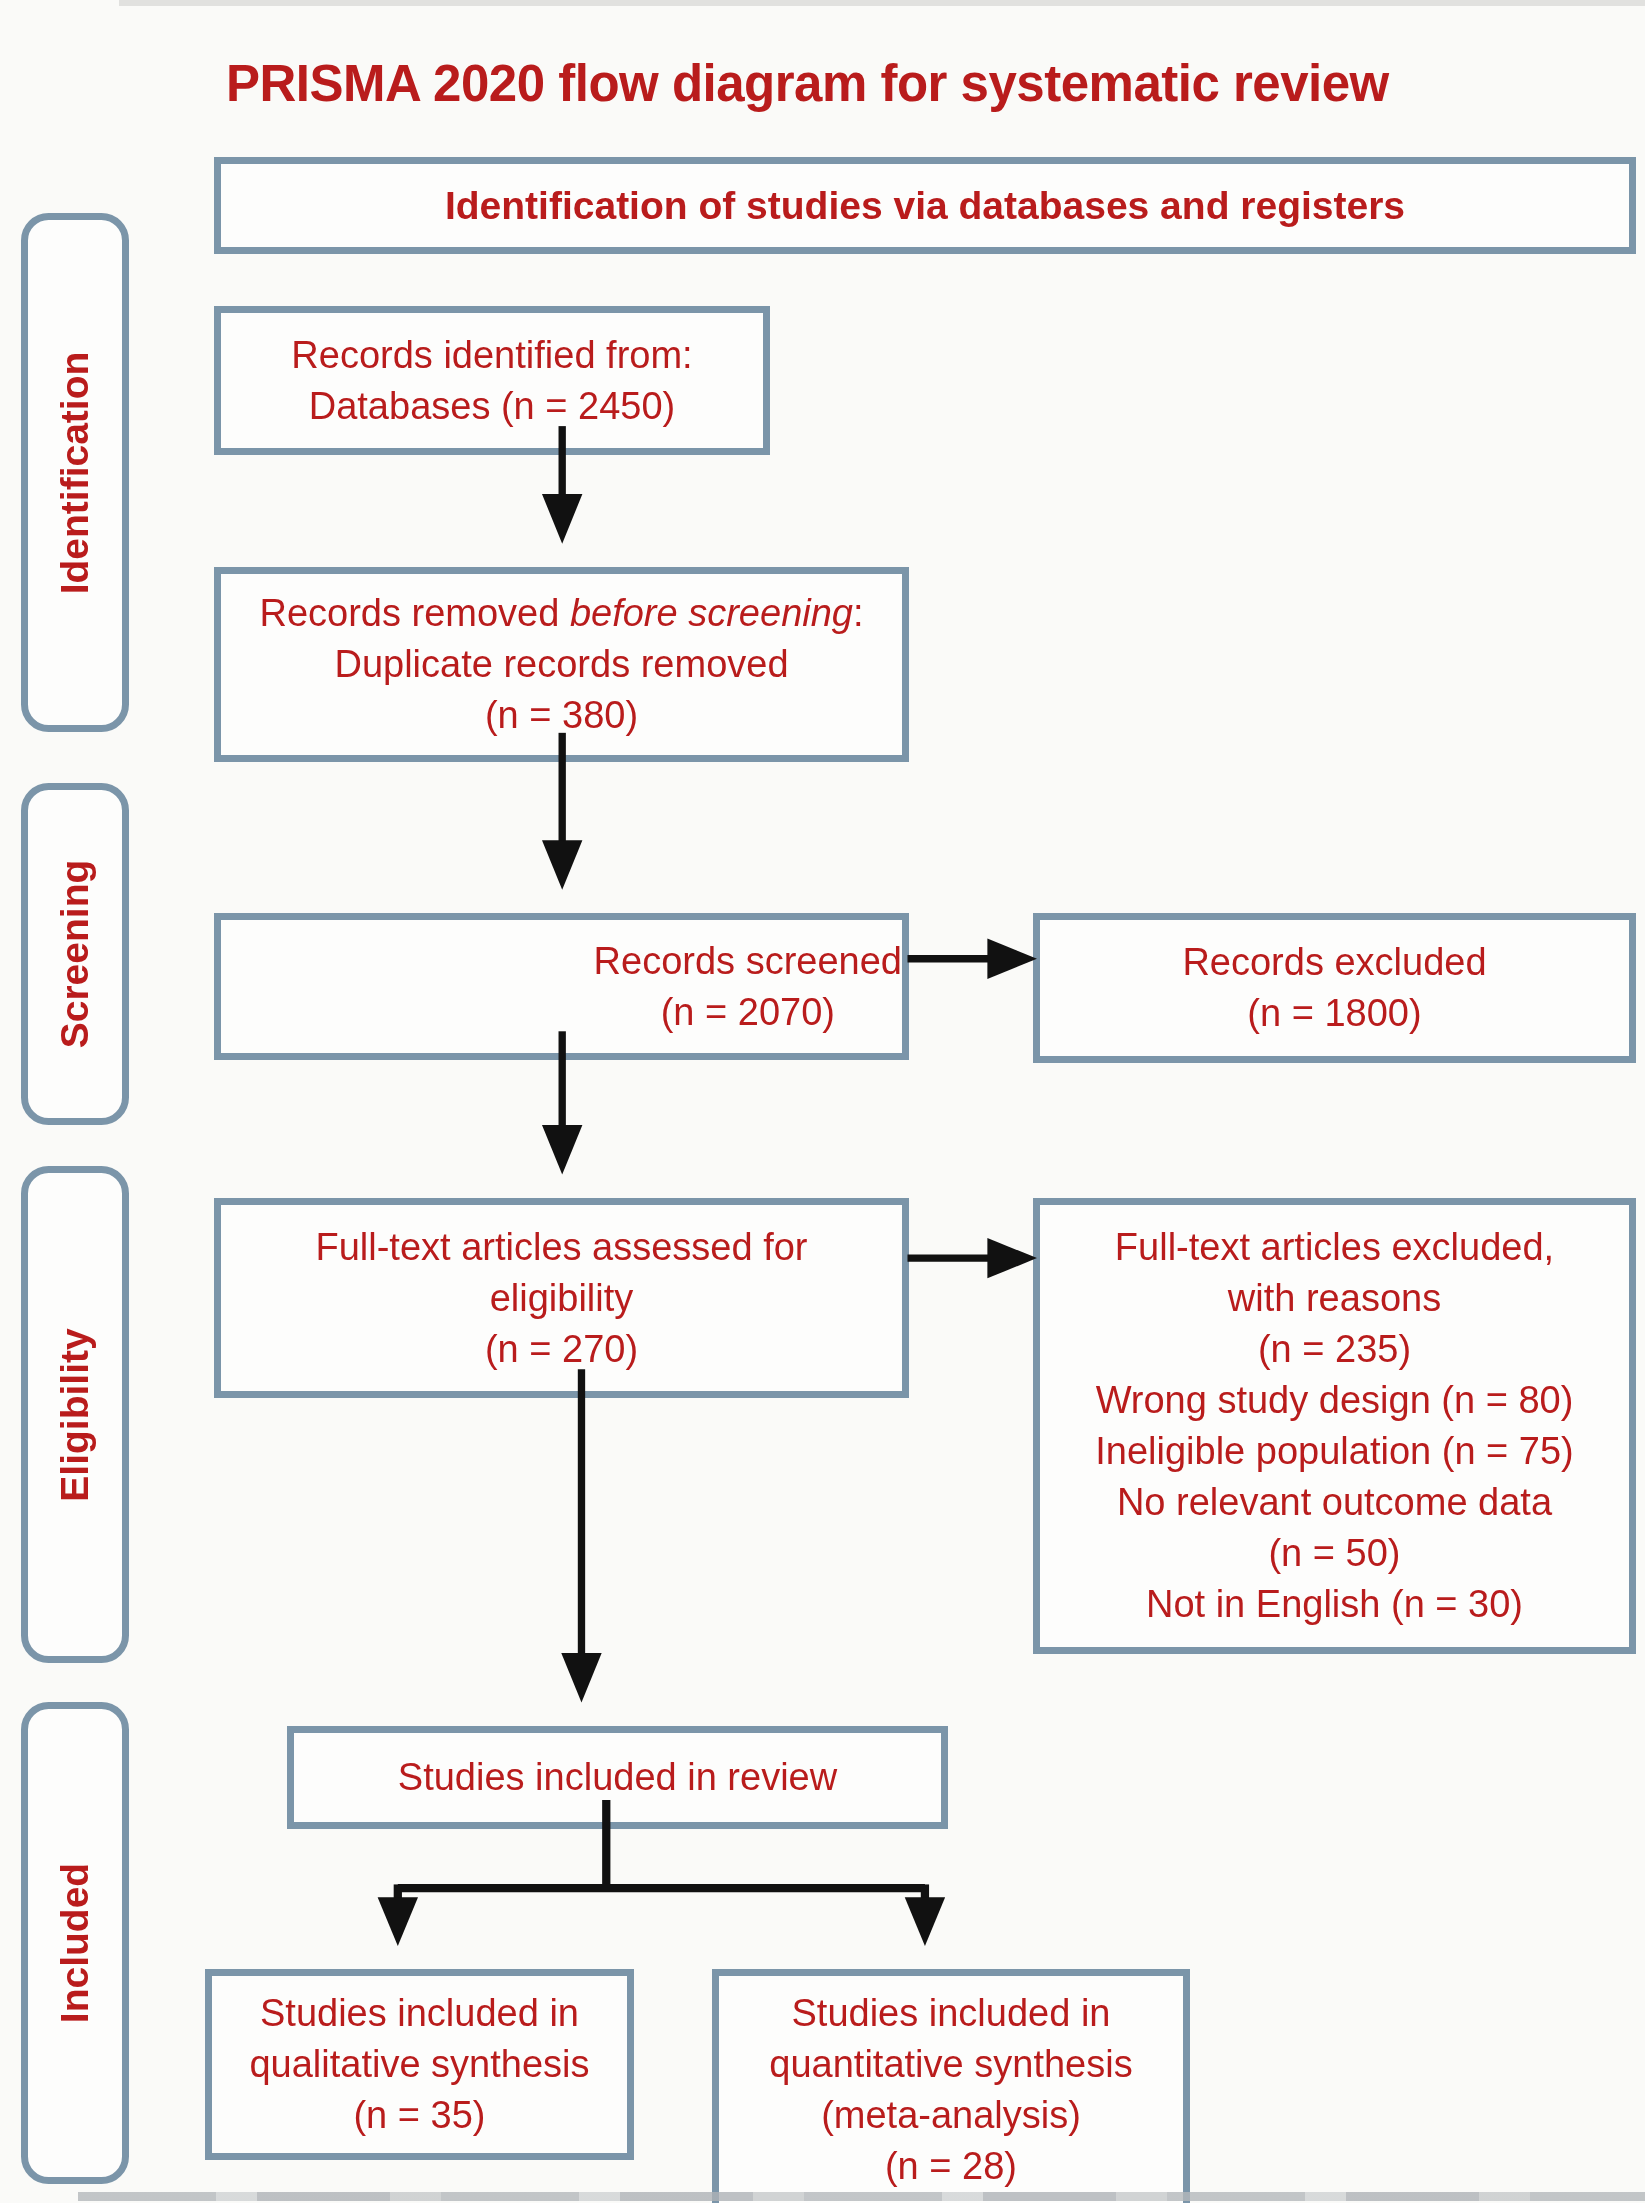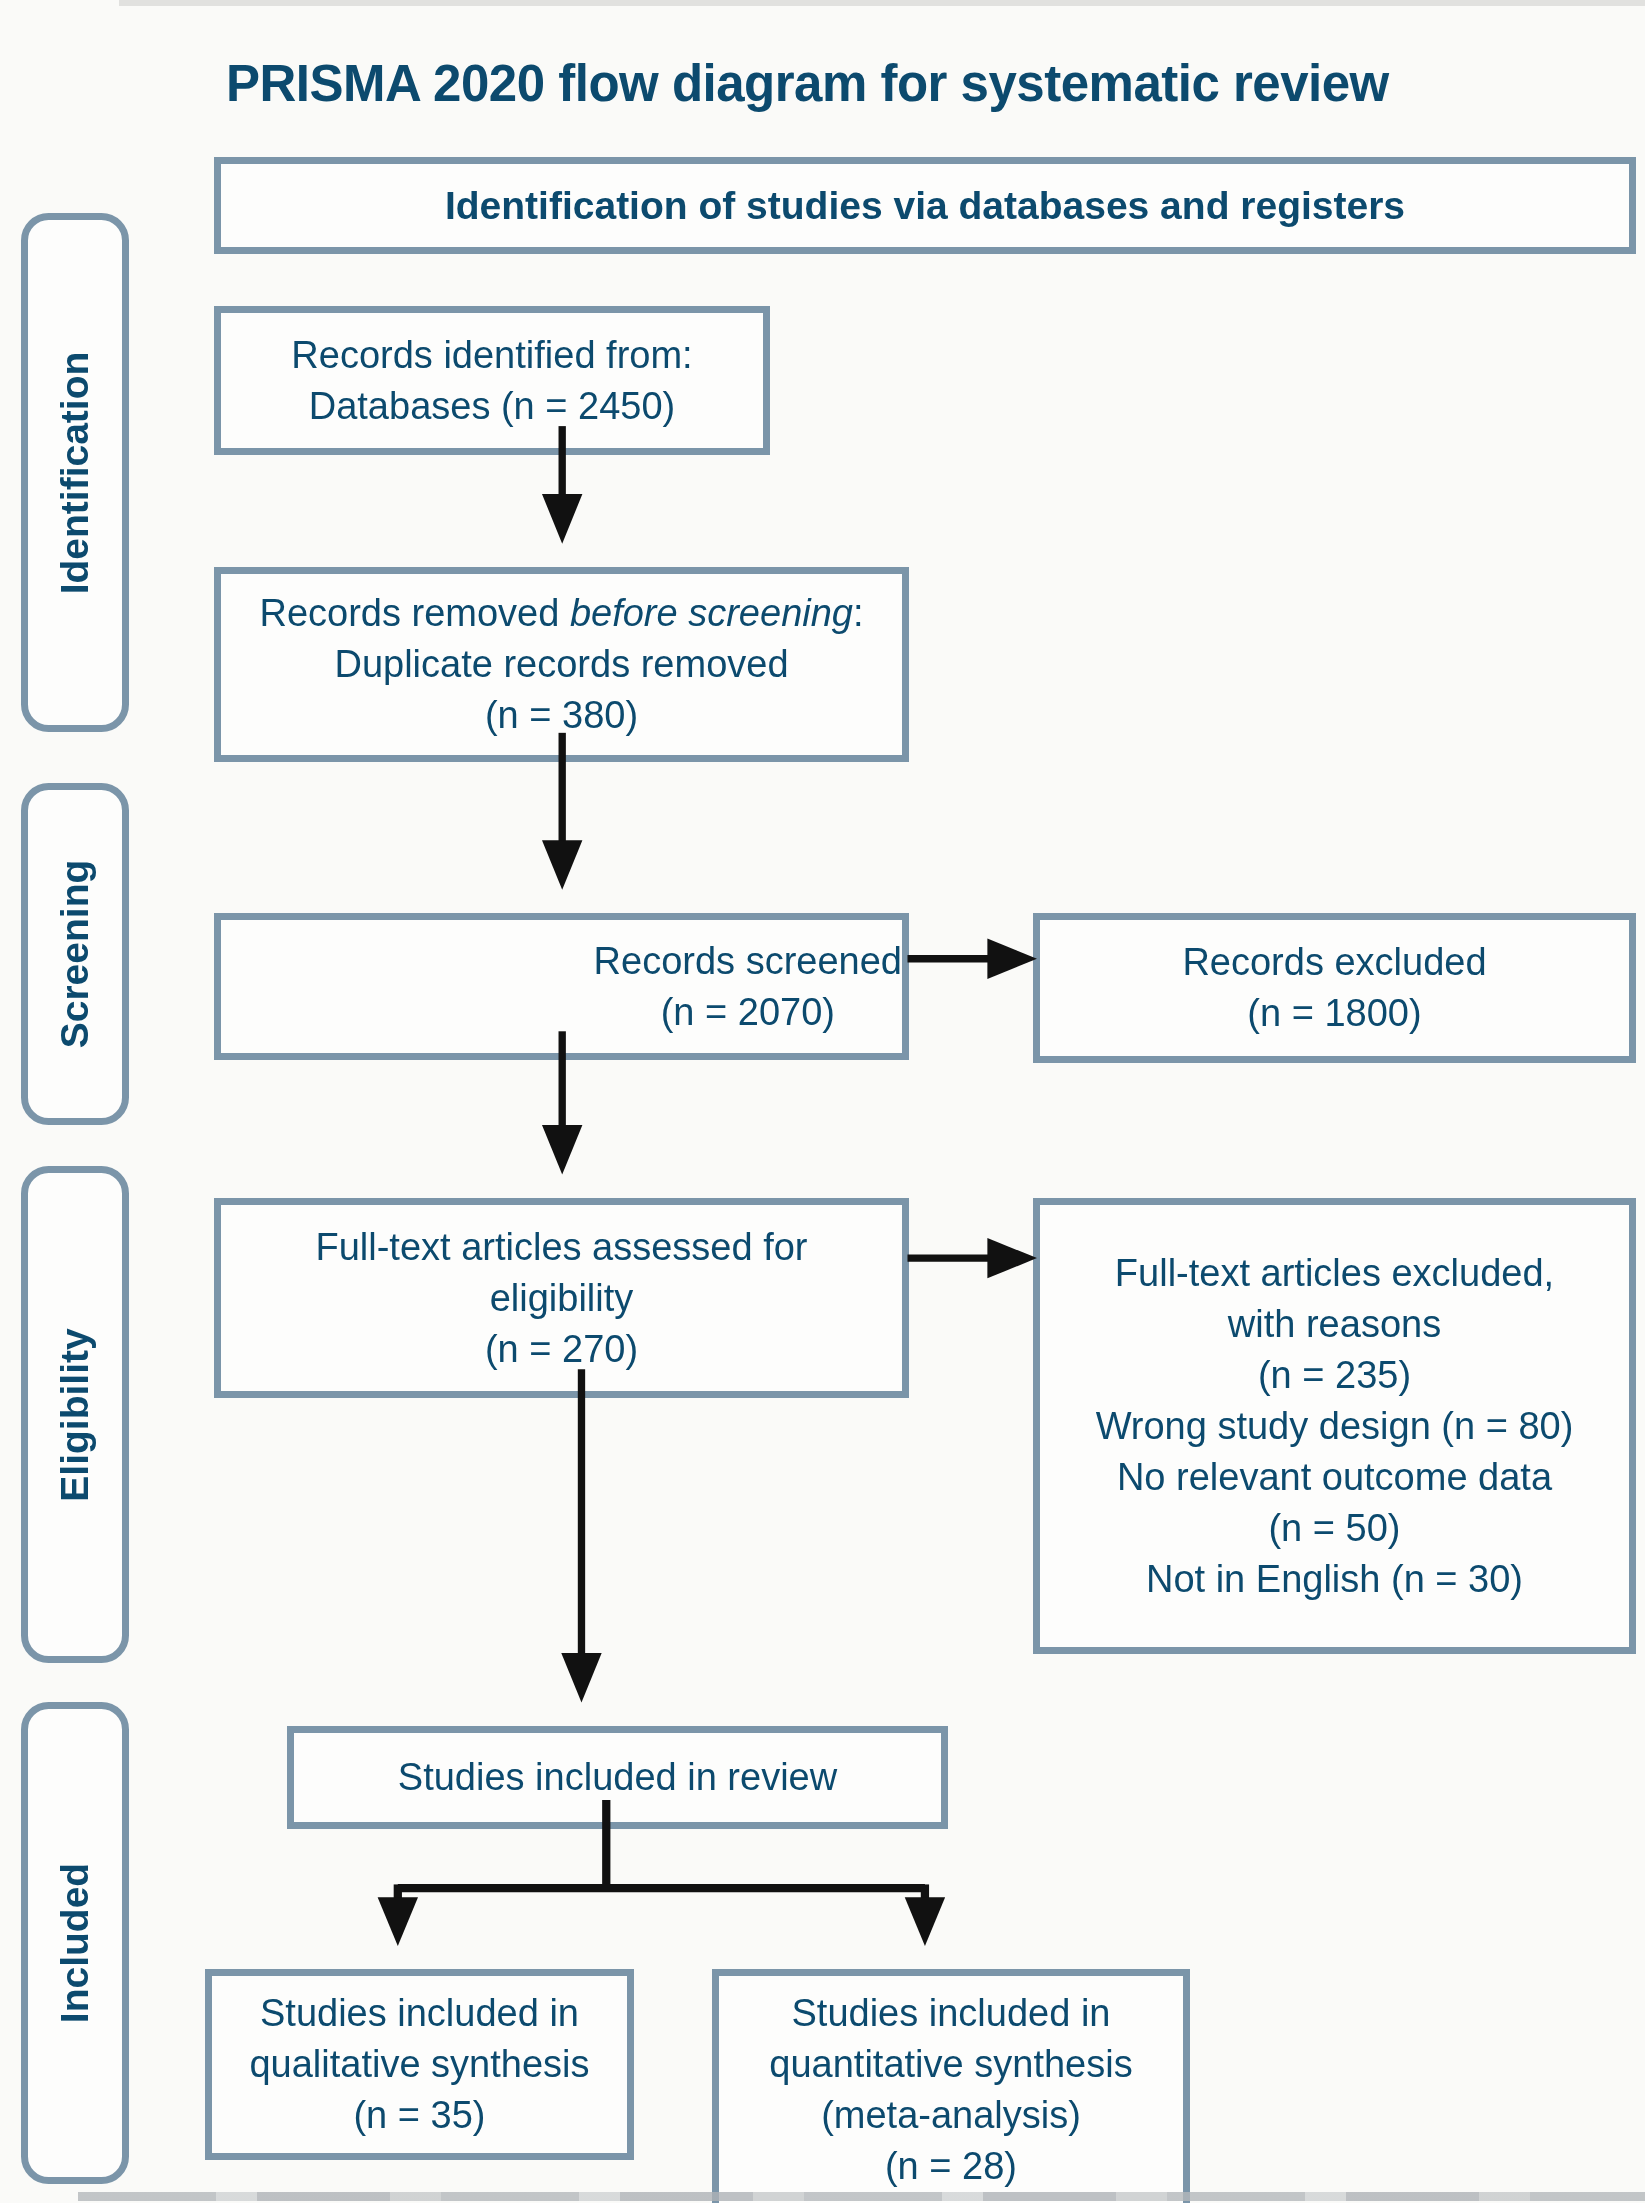--- a/index.html
+++ b/index.html
@@ -3,21 +3,21 @@
 <meta charset="utf-8">
 <style>
   html, body { margin: 0; padding: 0; background: #e9e9e7; }
   .canvas {
     position: relative;
     width: 1646px;
     height: 2204px;
     background: #fafaf8;
     overflow: hidden;
     font-family: "Liberation Sans", sans-serif;
-    color: #0c4a6e;
+    color: #b91c1c;
   }
   .page-title {
     position: absolute;
     left: 226px;
     top: 20px;
     font-size: 51px;
     font-weight: 700;
     letter-spacing: -0.5px;
     white-space: nowrap;
   }
@@ -142,20 +142,21 @@
         <div class="ln">(n = 270)</div>
       </div>
   </div>
 
   <div class="fbox" style="left:1033px; top:1171px; width:603px; height:456px;">
     <div>
         <div class="ln">Full-text articles excluded,</div>
         <div class="ln">with reasons</div>
         <div class="ln">(n = 235)</div>
         <div class="ln">Wrong study design (n = 80)</div>
+        <div class="ln">Ineligible population (n = 75)</div>
         <div class="ln">No relevant outcome data</div>
         <div class="ln">(n = 50)</div>
         <div class="ln">Not in English (n = 30)</div>
       </div>
   </div>
 
   <div class="fbox" style="left:287px; top:1699px; width:661px; height:103px;">
     <div>
         <div class="ln">Studies included in review</div>
       </div>

